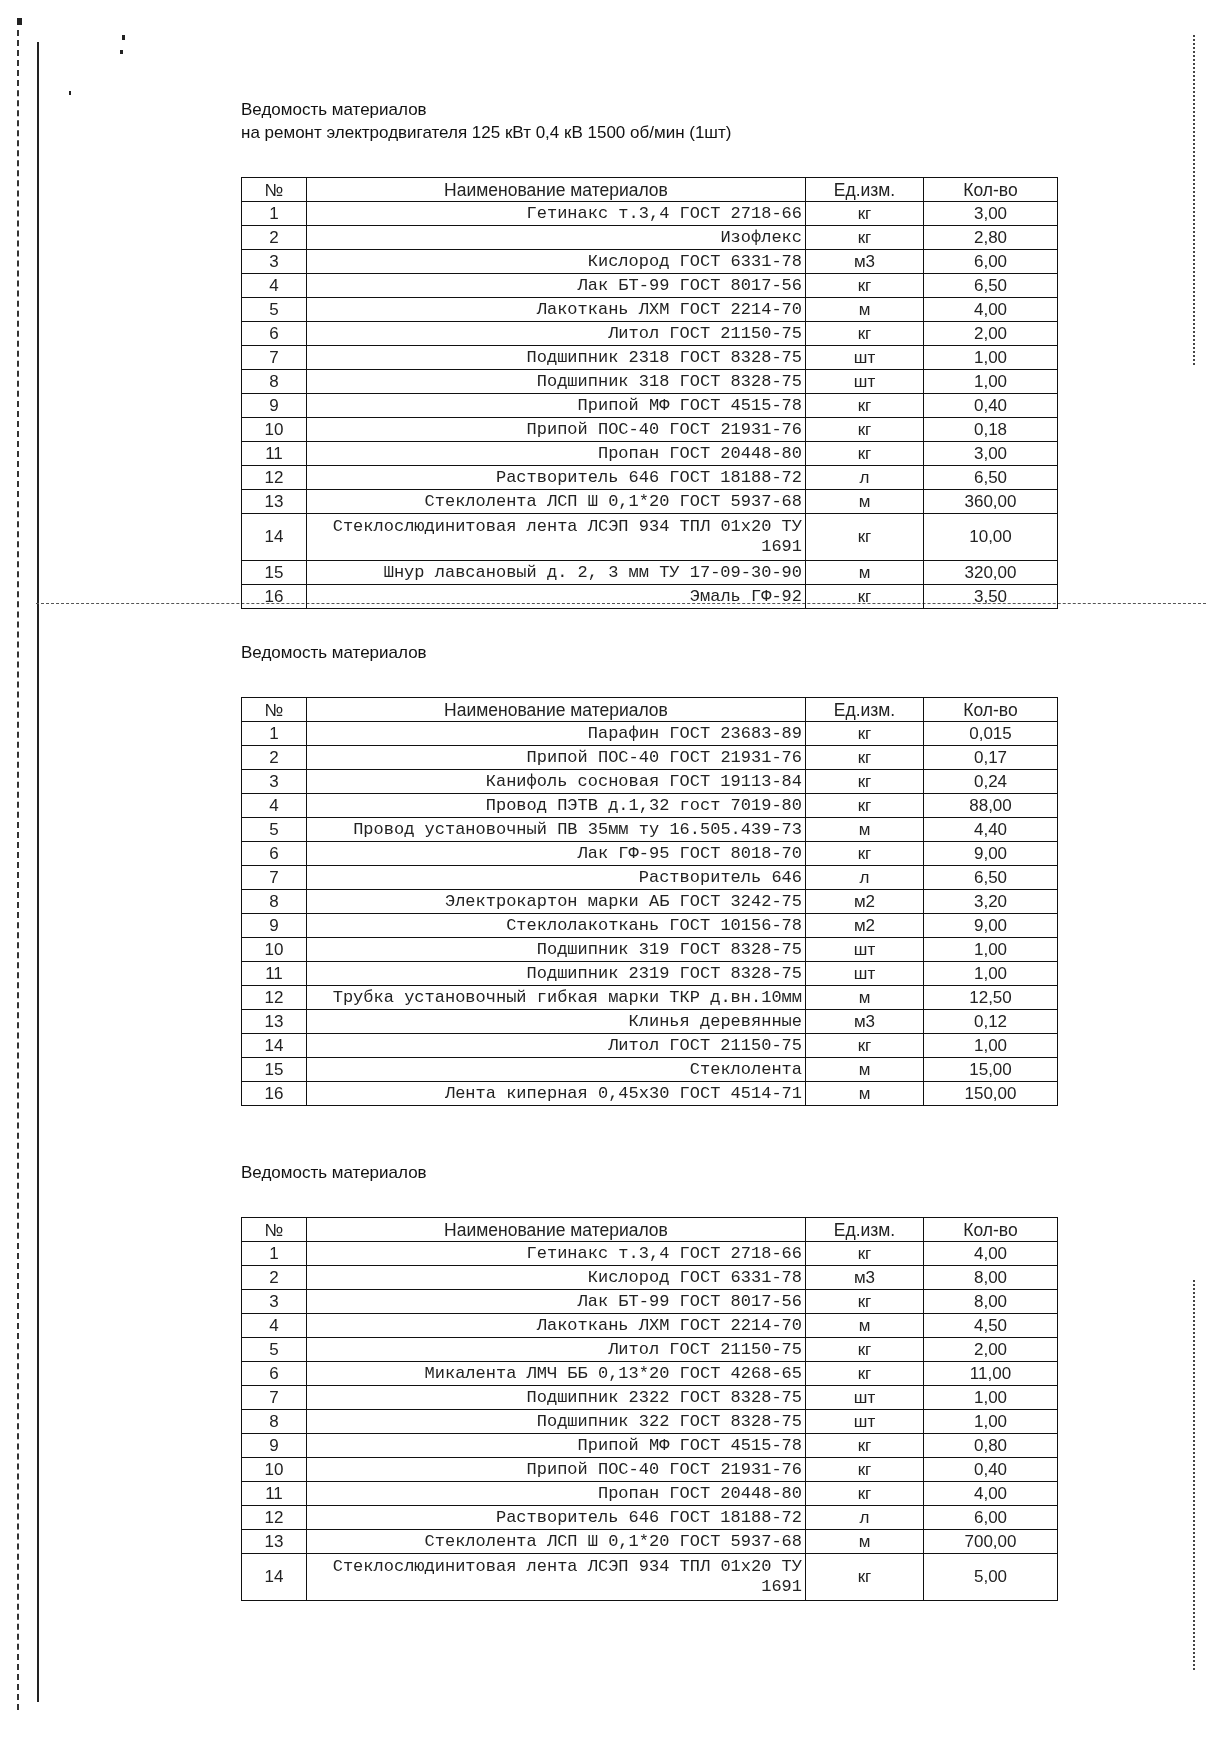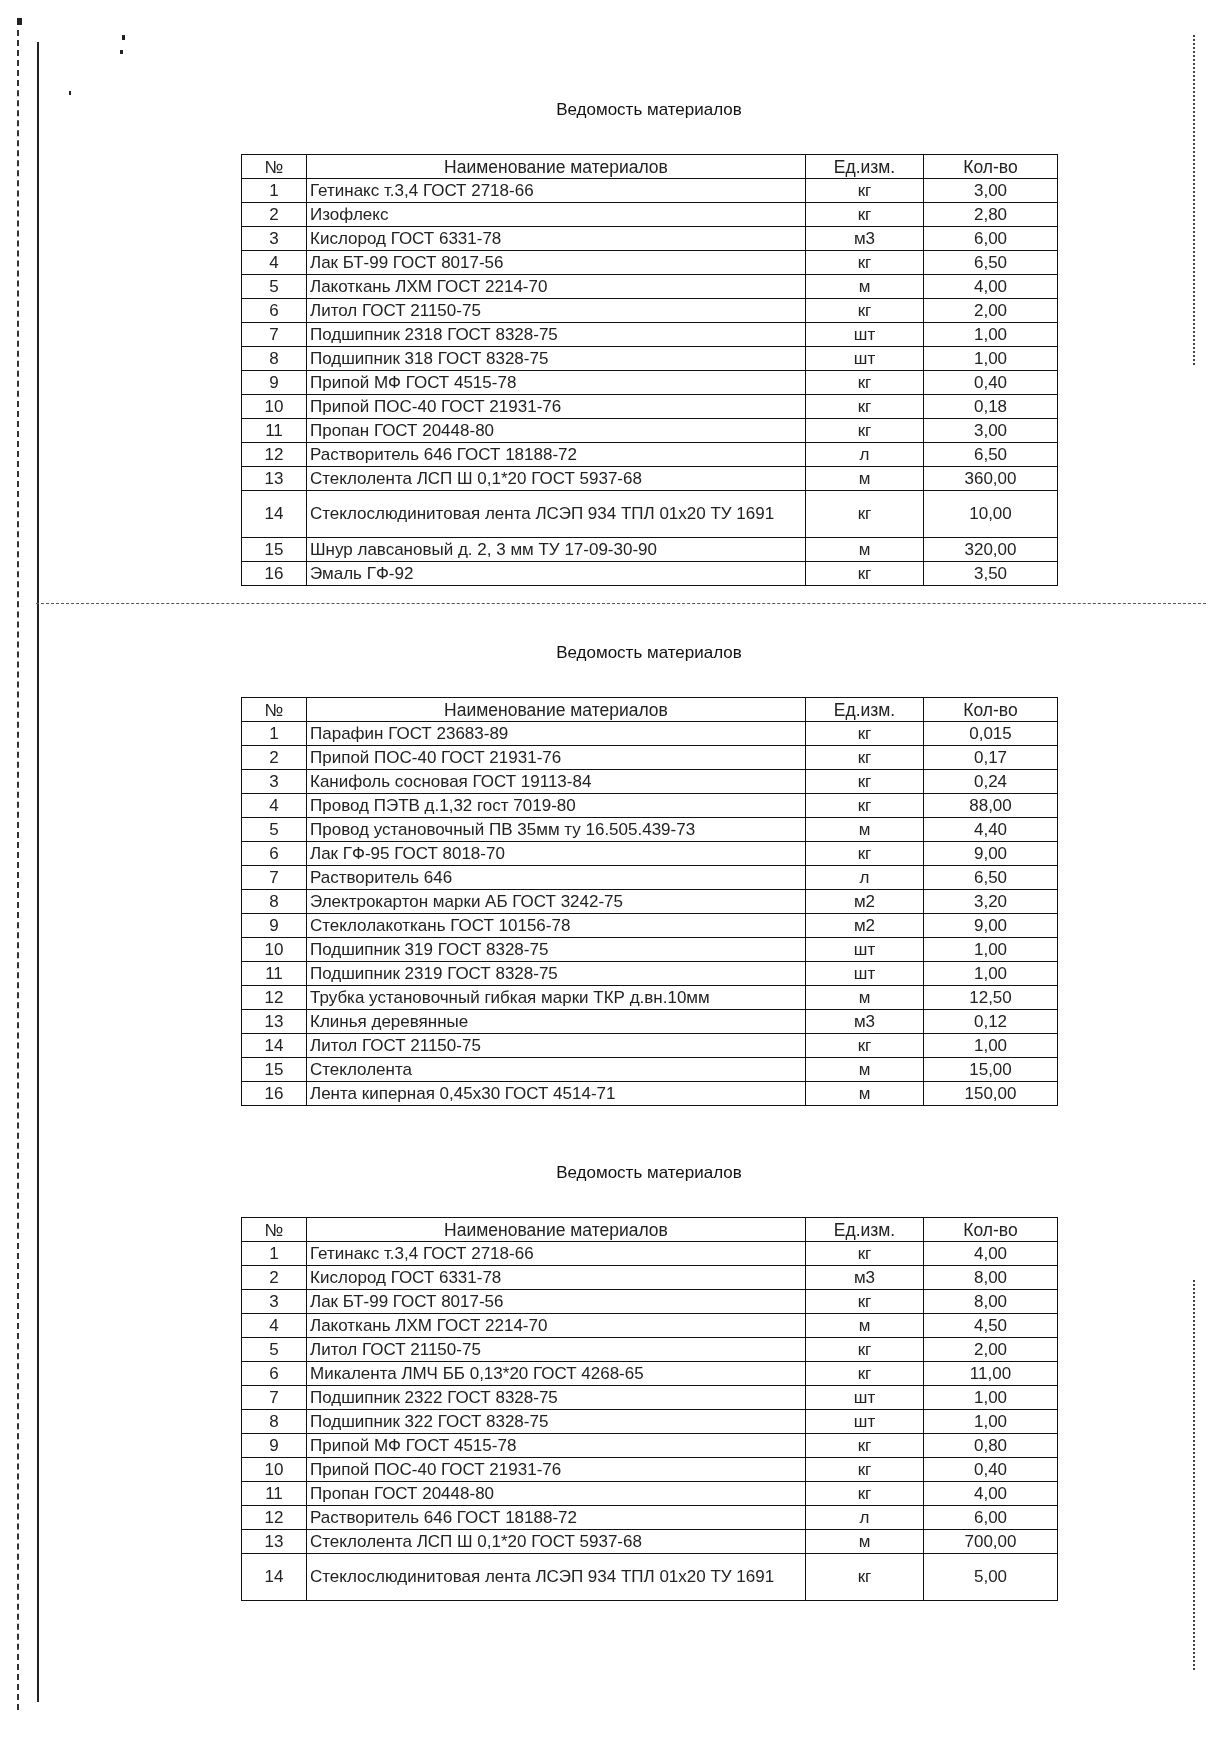--- a/index.html
+++ b/index.html
@@ -7,54 +7,55 @@
     width: 1225px; height: 1738px; position: relative; overflow: hidden;
     font-family: "Liberation Sans", "DejaVu Sans", sans-serif; color: #111;
   }
   .scan-line-left { position: absolute; left: 17px; top: 30px; width: 0; height: 1680px; border-left: 2px dashed #333; }
   .scan-line-left2 { position: absolute; left: 37px; top: 42px; width: 0; height: 1660px; border-left: 2px solid #222; }
   .scan-dot { position: absolute; background: #222; }
   .scan-marks-right { position: absolute; left: 1193px; width: 10px; border-left: 2px dotted #444; }
   .cut-line { position: absolute; left: 36px; top: 603px; width: 1170px; border-top: 1px dashed #555; }
 
   .section { position: absolute; left: 241px; width: 816px; }
-  .title { text-align: center; font-size: 17px; line-height: 23px; }
+  .title { font-size: 17px; line-height: 23px; }
   .title .t1 { display: block; }
   .title .t2 { display: block; }
 
   table.mat { border-collapse: collapse; width: 816px; margin-top: 33px; table-layout: fixed; }
   table.mat col.c-no { width: 65px; }
   table.mat col.c-name { width: 499px; }
   table.mat col.c-unit { width: 118px; }
   table.mat col.c-qty { width: 134px; }
   table.mat th, table.mat td {
     border: 1.5px solid #111; font-size: 17px; height: 23px; padding: 0 3px; line-height: 20px;
     font-weight: normal; color: #222;
   }
   table.mat th { text-align: center; font-size: 17.5px; }
   table.mat td.no, table.mat td.unit, table.mat td.qty { text-align: center; }
-  table.mat td.name { text-align: left; }
+  table.mat td.name { text-align: right; font-family: Liberation Mono, monospace; }
   table.mat tr.tall td { height: 46px; }
 </style>
 </head>
 <body>
 
 <div class="scan-line-left"></div>
 <div class="scan-line-left2"></div>
 <div class="scan-dot" style="left:17px;top:18px;width:5px;height:7px;"></div>
 <div class="scan-dot" style="left:122px;top:35px;width:3px;height:5px;"></div>
 <div class="scan-dot" style="left:120px;top:50px;width:3px;height:4px;"></div>
 <div class="scan-dot" style="left:69px;top:91px;width:2px;height:4px;"></div>
 <div class="scan-marks-right" style="top:35px;height:330px;"></div>
 <div class="scan-marks-right" style="top:1280px;height:390px;"></div>
 <div class="cut-line"></div>
 
 <div class="section" style="top:98px;">
   <div class="title">
     <span class="t1">Ведомость материалов</span>
+    <span class="t2">на ремонт электродвигателя 125 кВт 0,4 кВ 1500 об/мин (1шт)</span>
   </div>
   <table class="mat">
     <colgroup>
         <col class="c-no">
         <col class="c-name">
         <col class="c-unit">
         <col class="c-qty">
       </colgroup>
     <thead>
         <tr>

